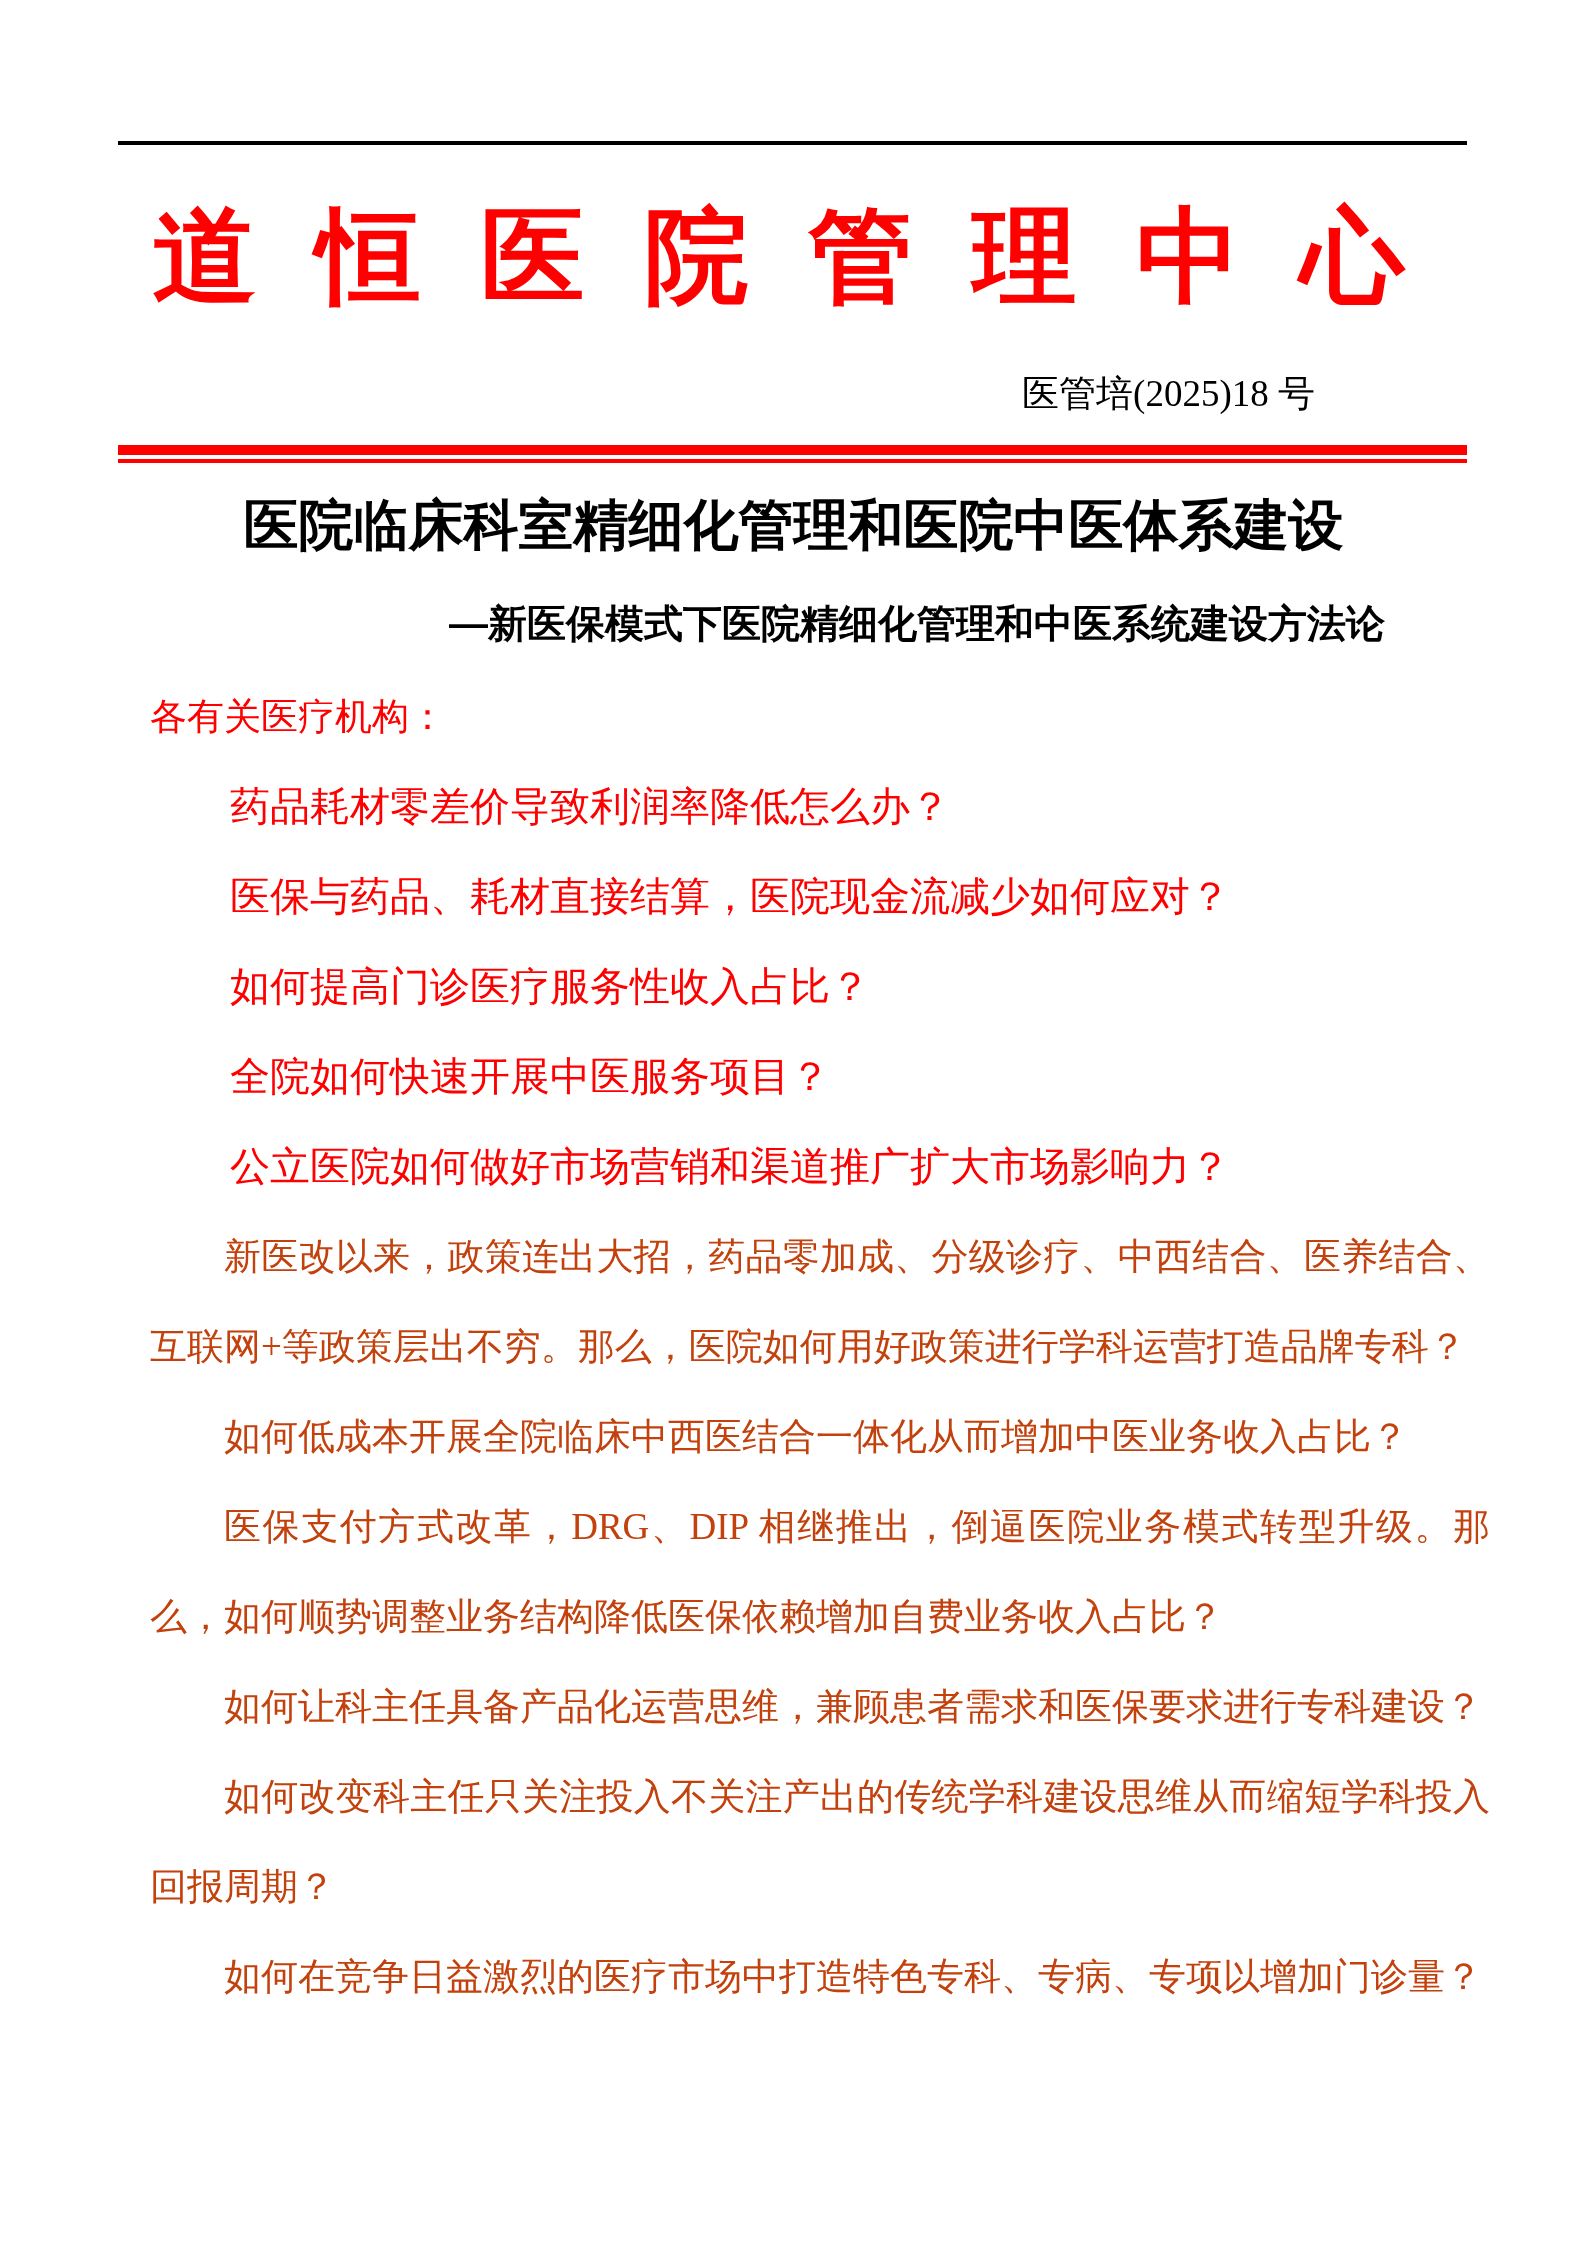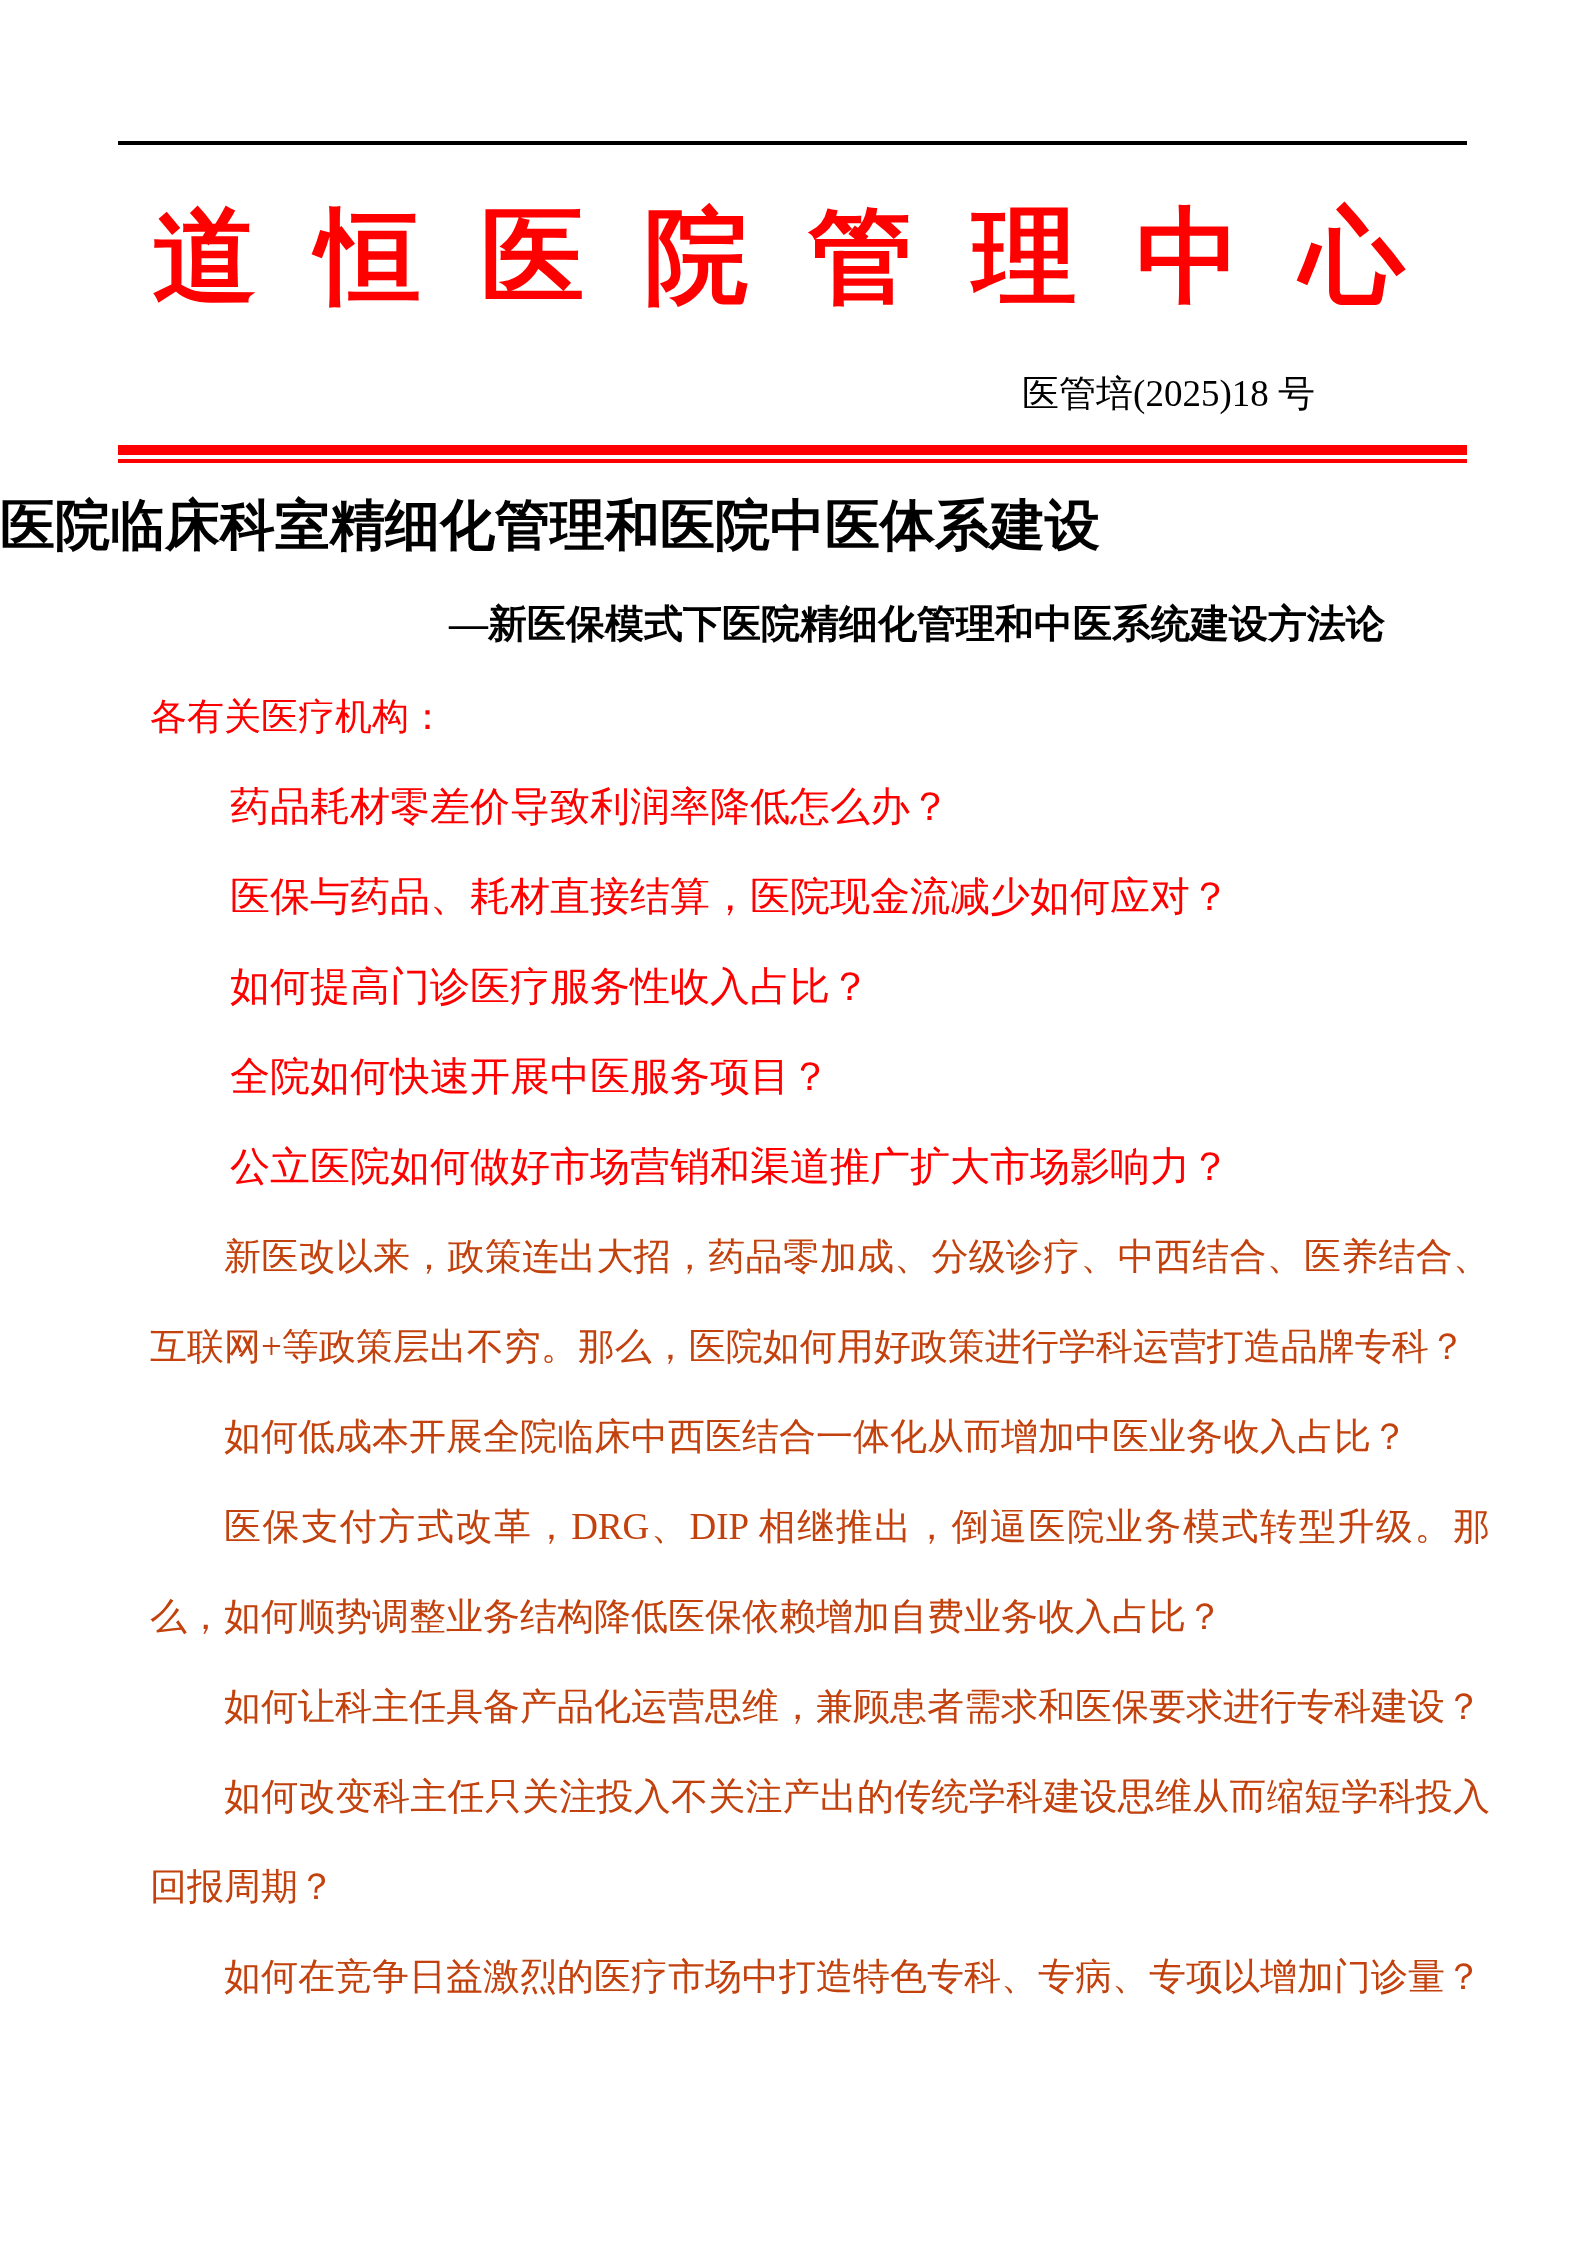--- a/index.html
+++ b/index.html
@@ -47,32 +47,32 @@
   }
   .red-rule-thin {
     position: absolute;
     left: 118px; right: 120px; top: 459px;
     height: 4px;
     background: #ff0000;
   }
   .main-title {
     position: absolute;
     top: 492px; left: 0; right: 0;
-    text-align: left;
+    text-align: center;
     font-family: "Liberation Sans", sans-serif;
     font-weight: bold;
     font-size: 55px;
     line-height: 1.2;
     color: #000000;
     white-space: nowrap;
   }
   .subtitle {
     position: absolute;
     top: 600px; left: 449px;
-    font-family: Liberation Serif, serif;
+    font-family: Liberation Sans, sans-serif;
     font-weight: bold;
     font-size: 39px;
     line-height: 1.25;
     color: #000000;
     white-space: nowrap;
   }
   .content {
     position: absolute;
     top: 672px; left: 150px;
     width: 1340px;

